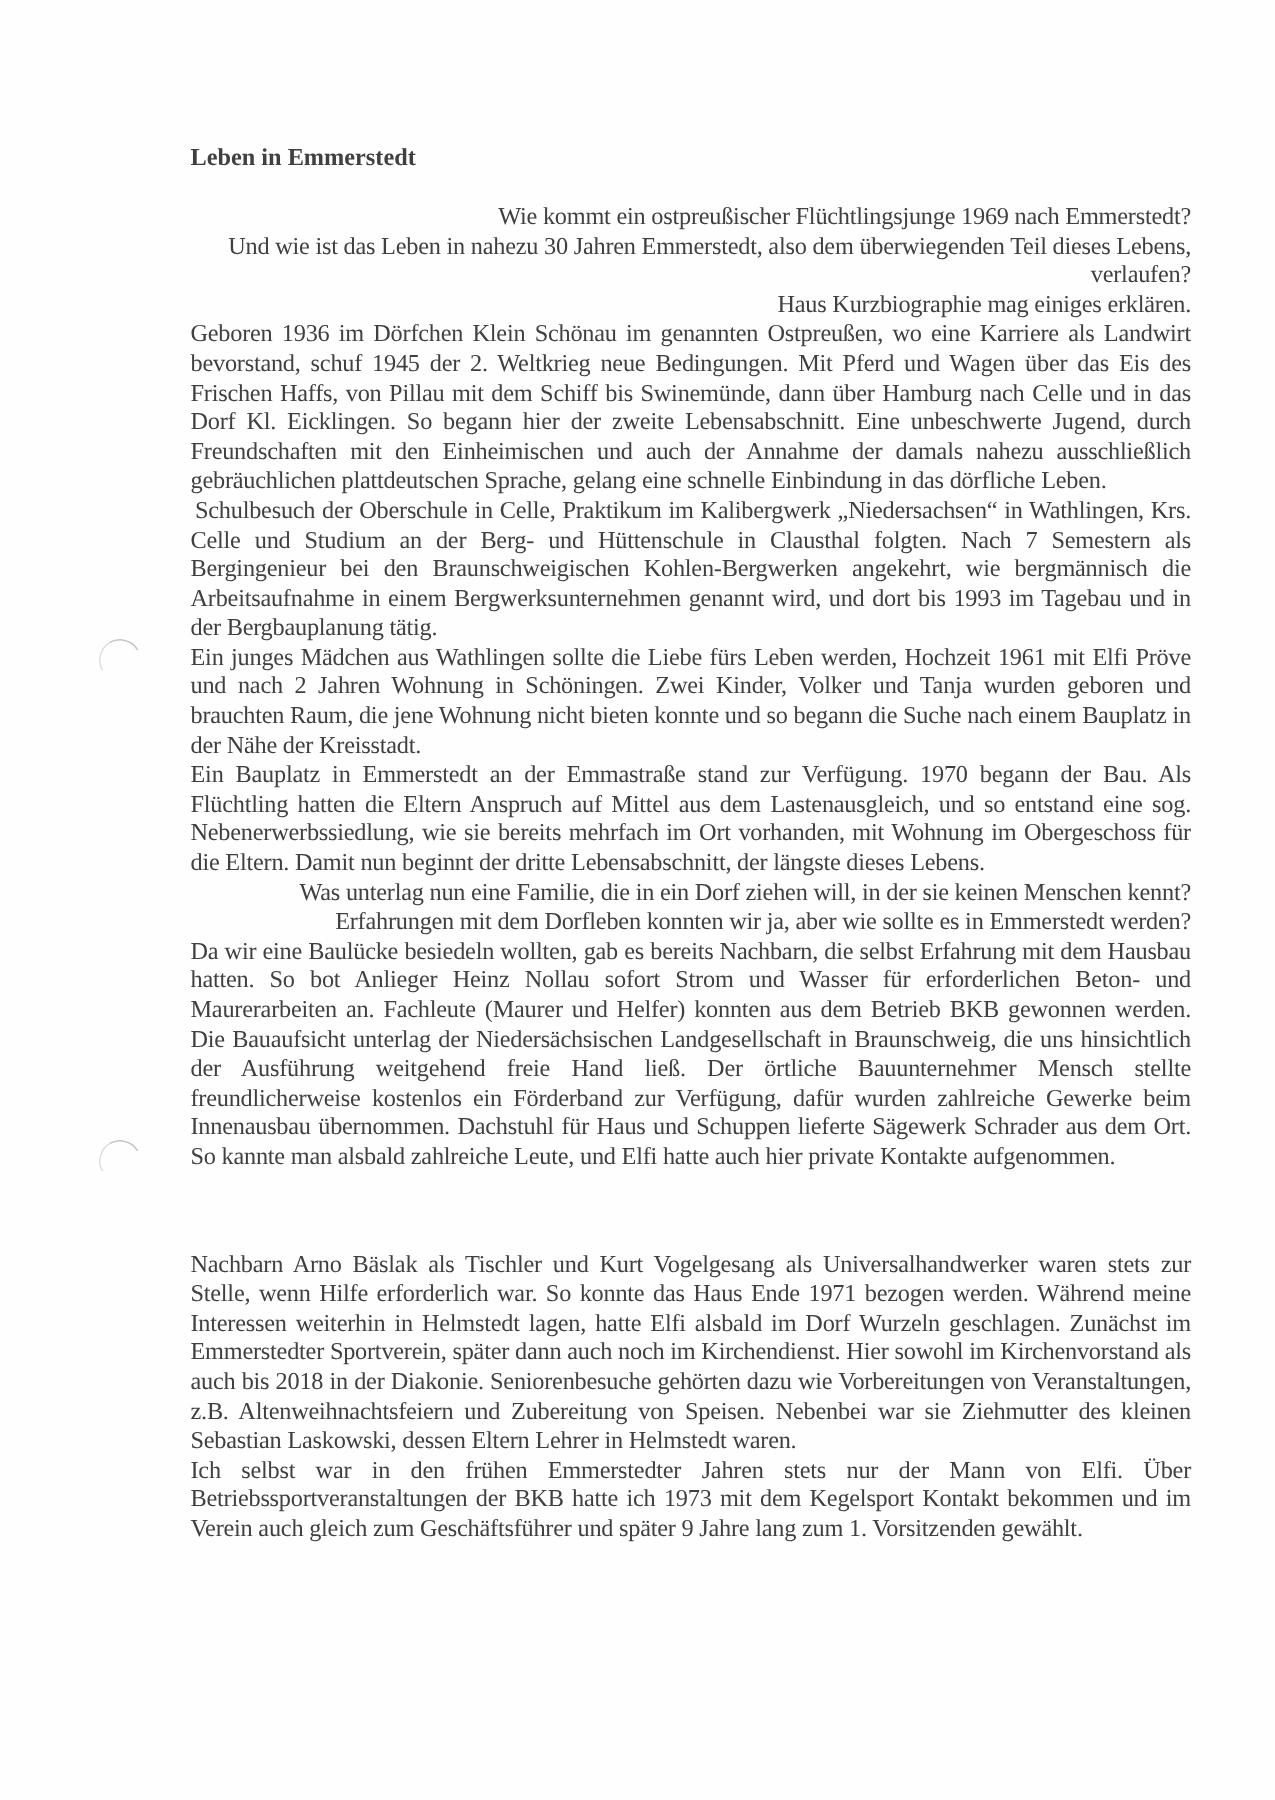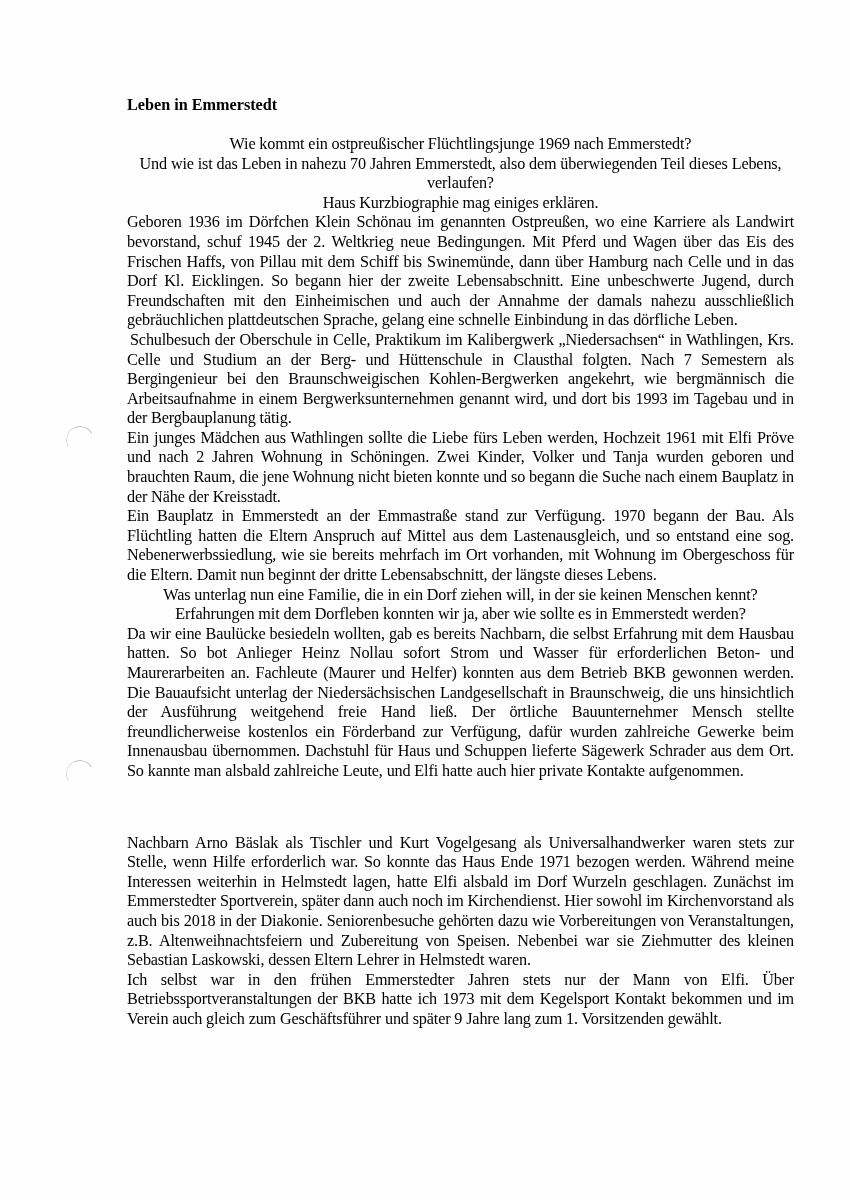--- a/index.html
+++ b/index.html
@@ -13,38 +13,38 @@
       position: relative;
       overflow: hidden;
       background: #fefefe;
     }
     .page {
       position: absolute;
       left: 127px;
       top: 96px;
       width: 667px;
       font-family: "Liberation Serif", serif;
-      color: #000000;
+      color: #404040;
       font-size: 16.2px;
       line-height: 19.6px;
       letter-spacing: -0.15px;
     }
     .title {
       font-weight: bold;
       font-size: 16.2px;
       line-height: 19.6px;
       margin: 0 0 19.4px 0;
       letter-spacing: 0;
     }
     .p {
       margin: 0;
       text-align: justify;
     }
     .p.left {
-      text-align: center;
+      text-align: right;
     }
     .p.indent1 {
       text-indent: 3px;
     }
     .blank {
       height: 19.6px;
     }
     .punch {
       position: absolute;
       left: 66px;
@@ -64,21 +64,21 @@
 </head>
 <body>
 
 <div class="punch a"></div>
 <div class="punch b"></div>
 
 <div class="page">
   <div class="title">Leben in Emmerstedt</div>
   <div id="paragraphs">
       <p class="p left">Wie kommt ein ostpreußischer Flüchtlingsjunge 1969 nach Emmerstedt?</p>
-      <p class="p left">Und wie ist das Leben in nahezu 70 Jahren Emmerstedt, also dem überwiegenden Teil dieses Lebens, verlaufen?</p>
+      <p class="p left">Und wie ist das Leben in nahezu 30 Jahren Emmerstedt, also dem überwiegenden Teil dieses Lebens, verlaufen?</p>
       <p class="p left">Haus Kurzbiographie mag einiges erklären.</p>
       <p class="p">Geboren 1936 im Dörfchen Klein Schönau im genannten Ostpreußen, wo eine Karriere als Landwirt bevorstand, schuf 1945 der 2. Weltkrieg neue Bedingungen. Mit Pferd und Wagen über das Eis des Frischen Haffs, von Pillau mit dem Schiff bis Swinemünde, dann über Hamburg nach Celle und in das Dorf Kl. Eicklingen. So begann hier der zweite Lebensabschnitt. Eine unbeschwerte Jugend, durch Freundschaften mit den Einheimischen und auch der Annahme der damals nahezu ausschließlich gebräuchlichen plattdeutschen Sprache, gelang eine schnelle Einbindung in das dörfliche Leben.</p>
       <p class="p indent1">Schulbesuch der Oberschule in Celle, Praktikum im Kalibergwerk „Niedersachsen“ in Wathlingen, Krs. Celle und Studium an der Berg- und Hüttenschule in Clausthal folgten. Nach 7 Semestern als Bergingenieur bei den Braunschweigischen Kohlen-Bergwerken angekehrt, wie  bergmännisch die Arbeitsaufnahme in einem Bergwerksunternehmen genannt wird, und dort bis 1993 im Tagebau und in der Bergbauplanung tätig.</p>
       <p class="p">Ein junges Mädchen aus Wathlingen sollte die Liebe fürs Leben werden, Hochzeit 1961 mit Elfi Pröve und nach 2 Jahren Wohnung in Schöningen. Zwei Kinder, Volker und Tanja wurden geboren und brauchten Raum, die jene Wohnung nicht bieten konnte und so begann die Suche nach einem Bauplatz in der Nähe der Kreisstadt.</p>
       <p class="p">Ein Bauplatz in Emmerstedt an der Emmastraße stand zur Verfügung. 1970 begann der Bau. Als Flüchtling hatten die Eltern Anspruch auf Mittel aus dem Lastenausgleich, und so entstand eine sog. Nebenerwerbssiedlung, wie sie bereits mehrfach im Ort vorhanden,  mit Wohnung im Obergeschoss für die Eltern. Damit nun beginnt der dritte Lebensabschnitt, der längste dieses Lebens.</p>
       <p class="p left">Was unterlag nun eine Familie, die in ein Dorf ziehen will, in der sie keinen Menschen kennt?</p>
       <p class="p left">Erfahrungen mit dem Dorfleben konnten wir ja, aber wie sollte es in Emmerstedt werden?</p>
       <p class="p">Da wir eine Baulücke besiedeln wollten, gab es bereits Nachbarn, die selbst Erfahrung mit dem Hausbau hatten. So bot Anlieger Heinz Nollau sofort Strom und Wasser für erforderlichen Beton- und Maurerarbeiten an. Fachleute (Maurer und Helfer) konnten aus dem Betrieb BKB gewonnen werden. Die Bauaufsicht unterlag der Niedersächsischen Landgesellschaft in Braunschweig, die uns hinsichtlich der Ausführung weitgehend freie Hand ließ. Der örtliche Bauunternehmer Mensch stellte freundlicherweise kostenlos ein Förderband zur Verfügung, dafür wurden zahlreiche Gewerke beim Innenausbau übernommen. Dachstuhl für Haus und Schuppen lieferte Sägewerk Schrader aus dem Ort. So kannte man alsbald zahlreiche Leute, und Elfi hatte auch hier private Kontakte aufgenommen.</p>
       <p class="blank"></p>
       <p class="p">Nachbarn Arno Bäslak als Tischler und Kurt Vogelgesang als Universalhandwerker waren stets zur Stelle, wenn Hilfe erforderlich war.  So konnte das Haus Ende 1971 bezogen werden. Während meine Interessen weiterhin in Helmstedt lagen, hatte Elfi alsbald  im Dorf Wurzeln geschlagen. Zunächst im Emmerstedter Sportverein, später dann auch noch im Kirchendienst. Hier sowohl im Kirchenvorstand als auch bis 2018 in der Diakonie. Seniorenbesuche gehörten dazu wie Vorbereitungen von Veranstaltungen, z.B. Altenweihnachtsfeiern und Zubereitung von Speisen. Nebenbei  war sie Ziehmutter des kleinen Sebastian Laskowski, dessen Eltern Lehrer in Helmstedt waren.</p>

